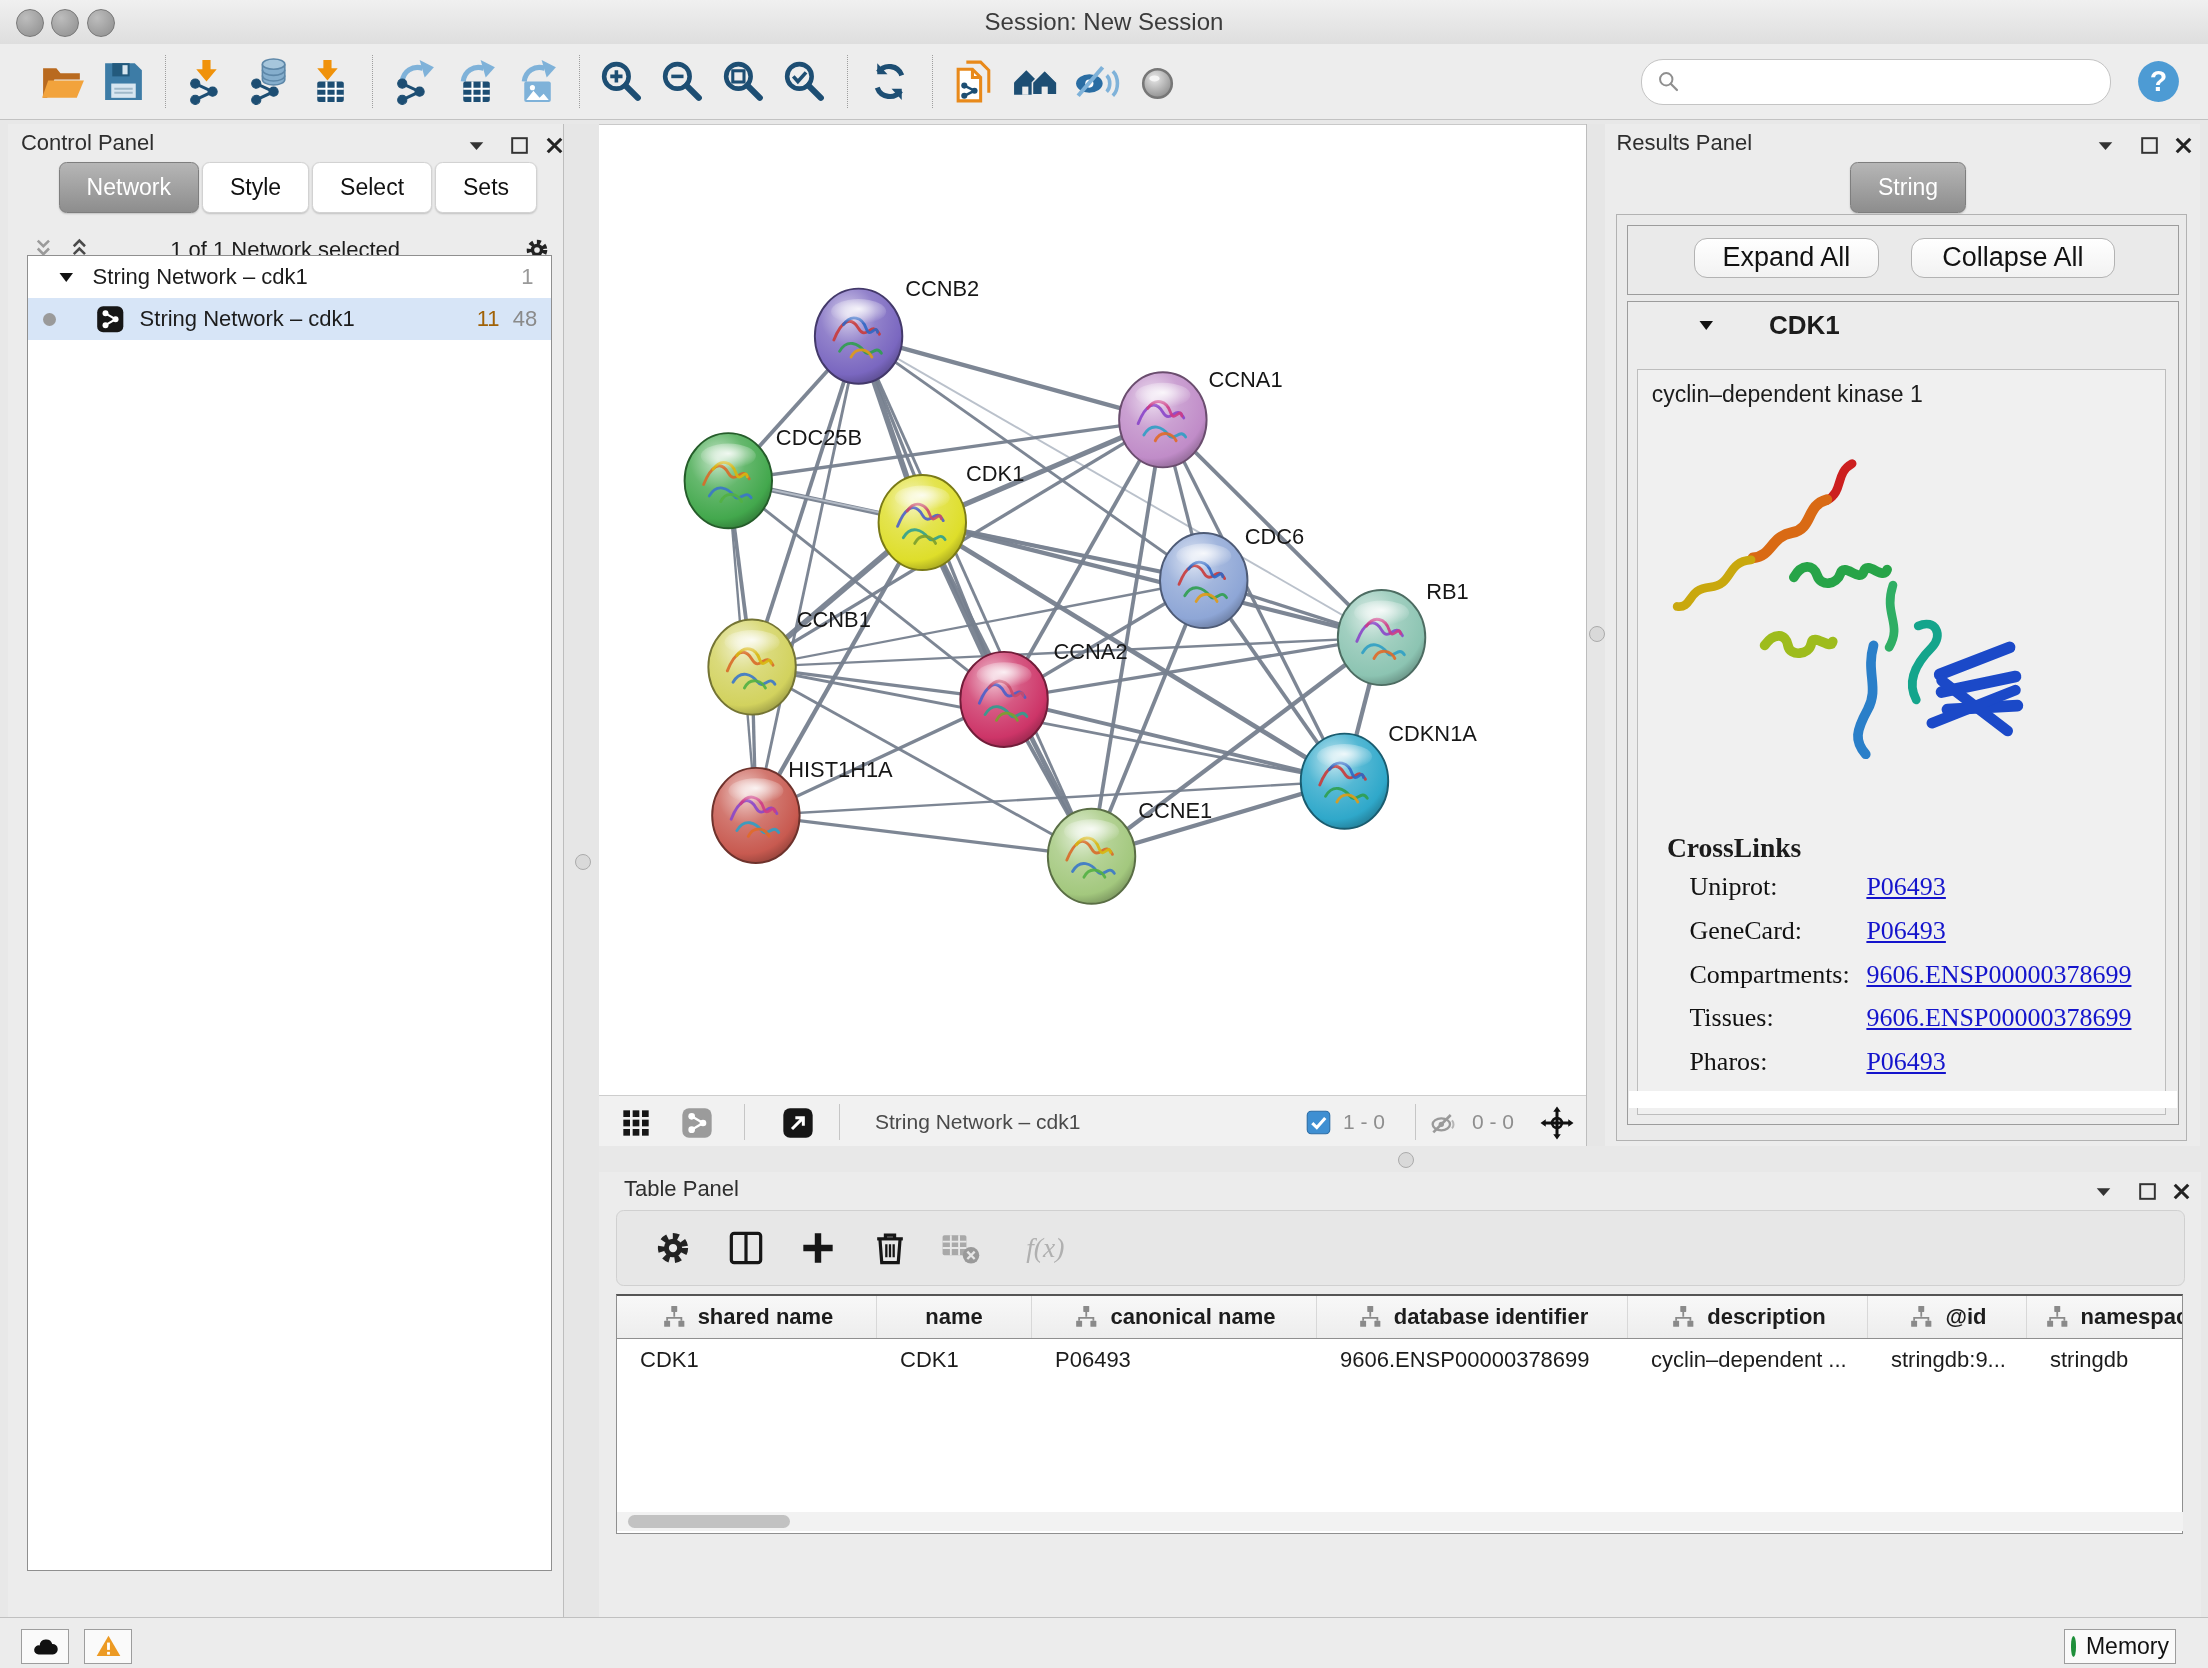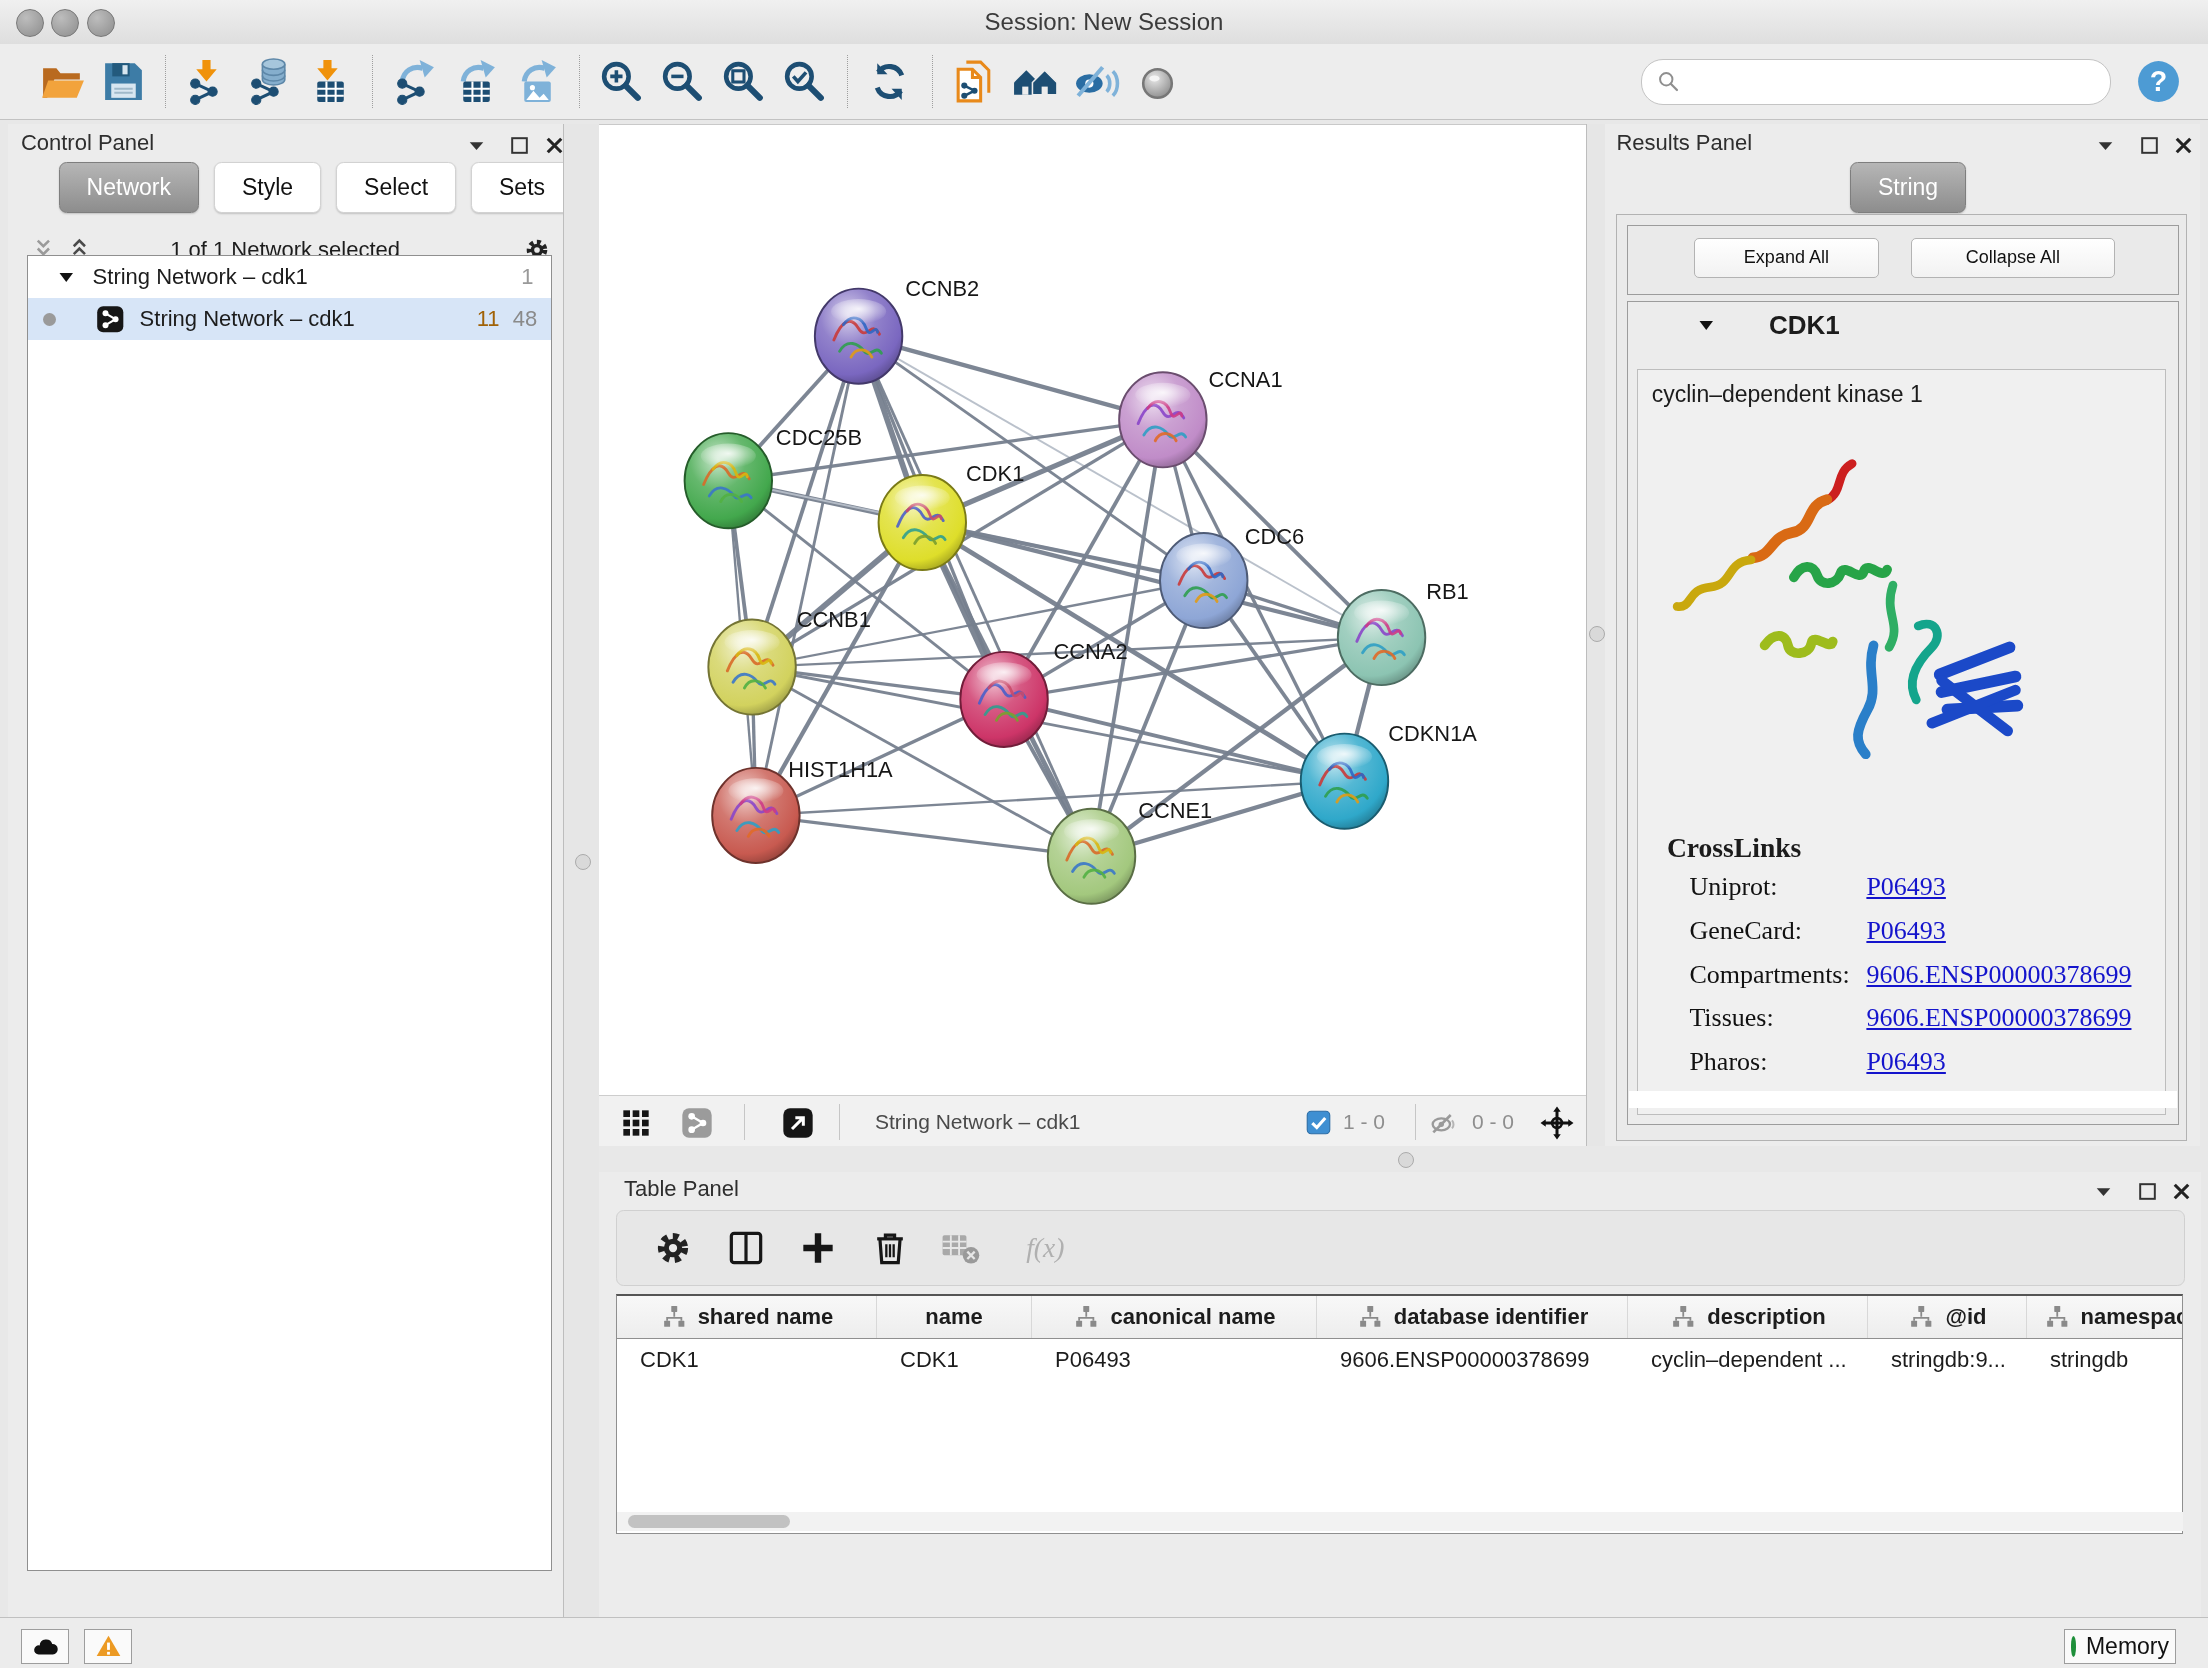--- a/index.html
+++ b/index.html
@@ -26,21 +26,21 @@
                 font-size:23px;background:transparent;}
   #help-btn{width:49px;height:49px;border:none;background:transparent;margin:0 25px 0 23px;padding:0;}
   
   .ptitle{font-size:22px;color:#2e2e2e;}
   .pbtn{width:27px;height:27px;}
   .tab{height:49px;line-height:49px;padding:0 27px;background:#fff;border:1px solid #d2d2d2;
        border-radius:7.6px;font-size:23px;color:#111;box-shadow:0 1px 1.9px rgba(0,0,0,.18);}
   .tab.sel{background:linear-gradient(#b6b6b6,#8d8d8d);color:#fff;border-color:#7e7e7e;}
   
   #control-panel{left:7.6px;top:124px;width:555px;height:1493px;background:#ececec;}
-  #cp-tabs{position:absolute;left:51px;top:38px;display:flex;gap:15px;}
+  #cp-tabs{position:absolute;left:51px;top:38px;display:flex;gap:3px;}
   #cp-status{position:absolute;left:0;top:103px;width:100%;height:46px;}
   #tree-box{position:absolute;left:19px;top:131px;width:525px;height:1316px;background:#fff;
             border:1.9px solid #8f8f8f;box-sizing:border-box;}
   .tree-row{position:relative;height:42px;line-height:42px;font-size:22px;}
   .tree-row.sel{background:#d7e5f7;}
   
   .gutter{background:#e6e6e6;border-left:1px solid #bdbdbd;border-right:1px solid #bdbdbd;}
   .handle{position:absolute;width:14.3px;height:14.3px;border-radius:50%;background:#d9d9d9;
           border:1px solid #ababab;}
   
@@ -52,21 +52,21 @@
   .nb-txt{position:absolute;top:0;height:52px;line-height:52px;font-size:21px;color:#4a4a4a;}
   .nb-cnt{color:#8e8e8e;}
   .nb-sep{position:absolute;top:7.6px;height:36px;border-left:1px solid #c6c6c6;}
   
   #results-panel{left:1605px;top:124px;width:595px;height:1022px;background:#ececec;}
   #res-tab{position:absolute;left:245px;top:38px;}
   #res-outer{position:absolute;left:11.4px;top:90px;width:571px;height:927px;background:#eaeaea;
              border:1px solid #b2b2b2;box-sizing:border-box;}
   #res-box1{position:absolute;left:9.5px;top:9.5px;width:550px;height:68px;border:1px solid #9c9c9c;}
   .btn-w{position:absolute;height:40px;background:linear-gradient(#ffffff,#f2f2f2);
-         border:1px solid #b3b3b3;border-radius:5px;font-size:18px;color:#111;
+         border:1px solid #b3b3b3;border-radius:13px;font-size:27px;color:#111;
          font-family:"Liberation Sans",sans-serif;}
   #res-box2{position:absolute;left:9.5px;top:86px;width:550px;height:822px;border:1px solid #9c9c9c;
             background:#ececec;}
   #sec-head{position:absolute;left:0;top:0;width:100%;height:48px;}
   #sec-content{position:absolute;left:9.5px;top:67px;width:529px;height:746px;background:#f0f0f0;
                border:1px solid #bdbdbd;box-sizing:border-box;}
   .serif{font-family:"Liberation Serif",serif;}
   .xl-row{position:absolute;left:0;width:100%;height:44px;font-size:26px;}
   .xl-label{position:absolute;left:51px;color:#111;}
   .xl-link{position:absolute;left:228px;color:#1414cc;text-decoration:underline;}

